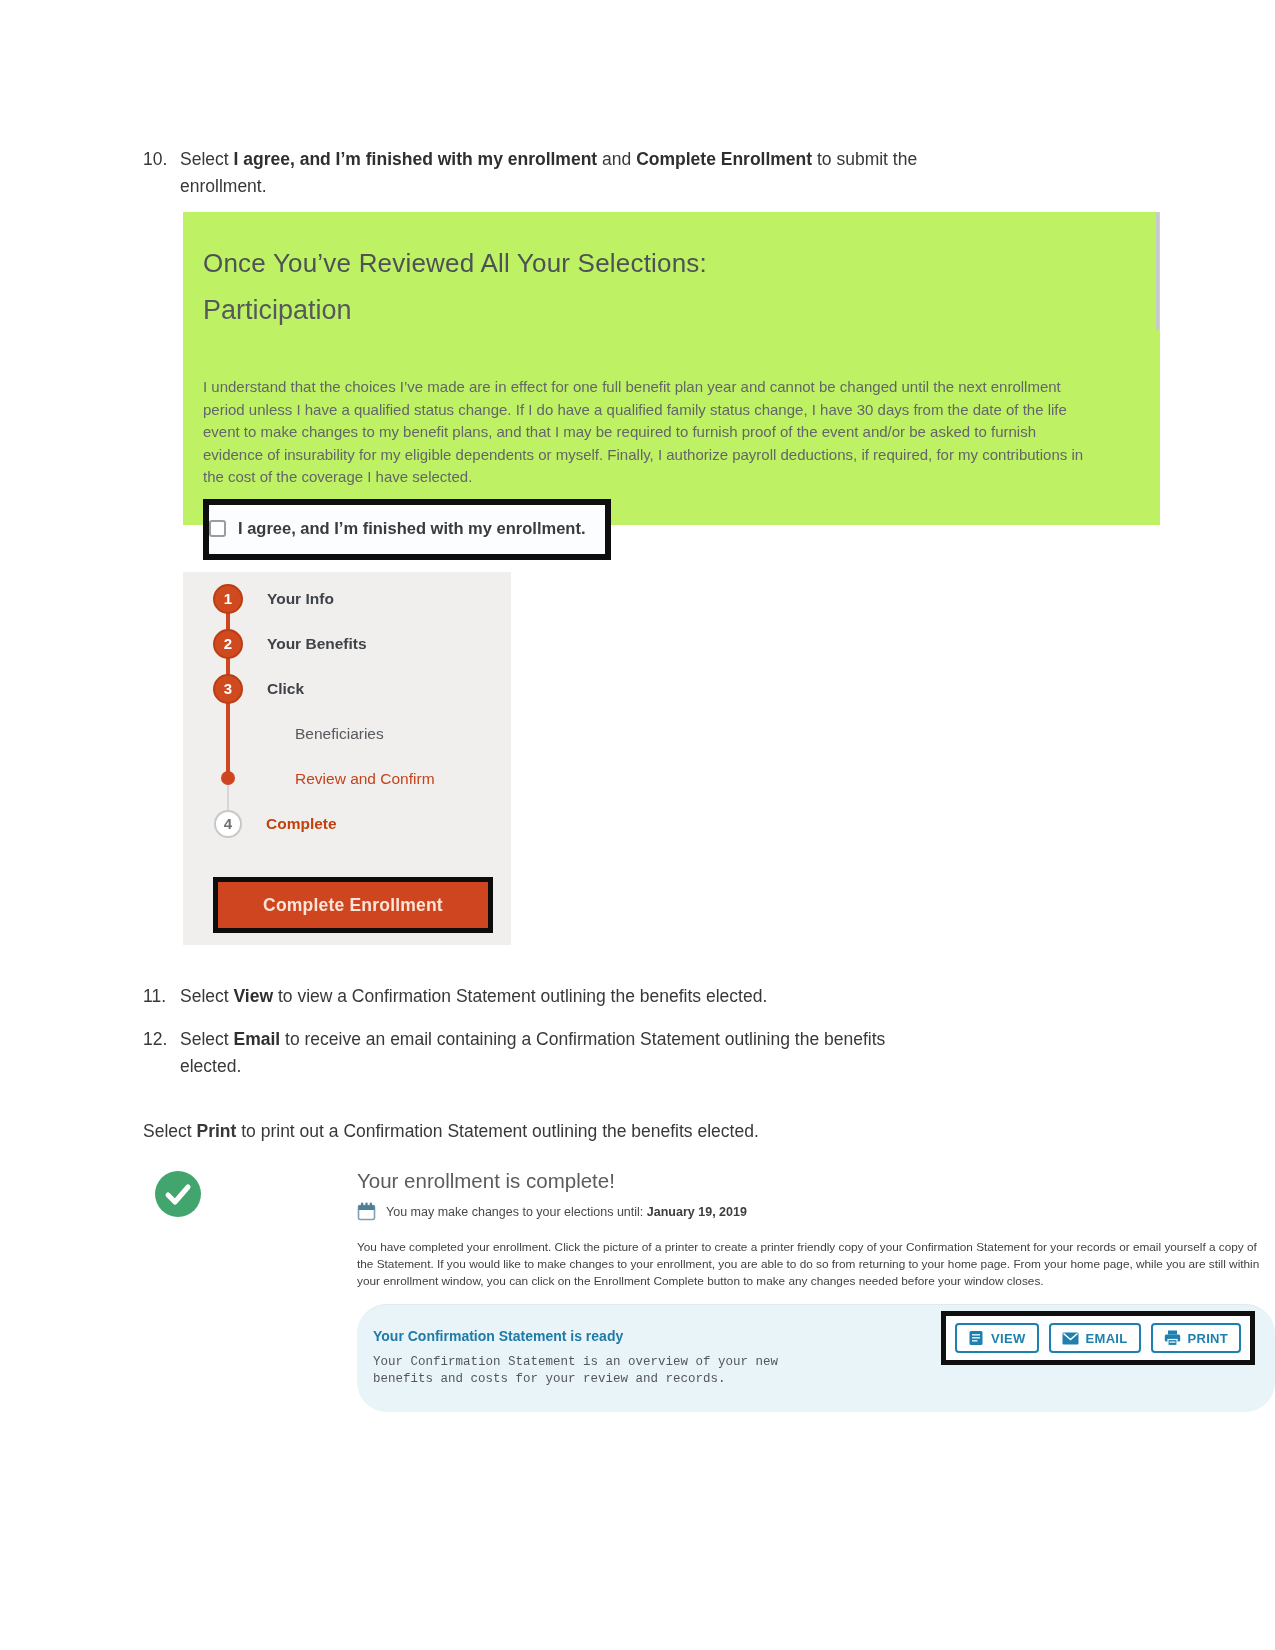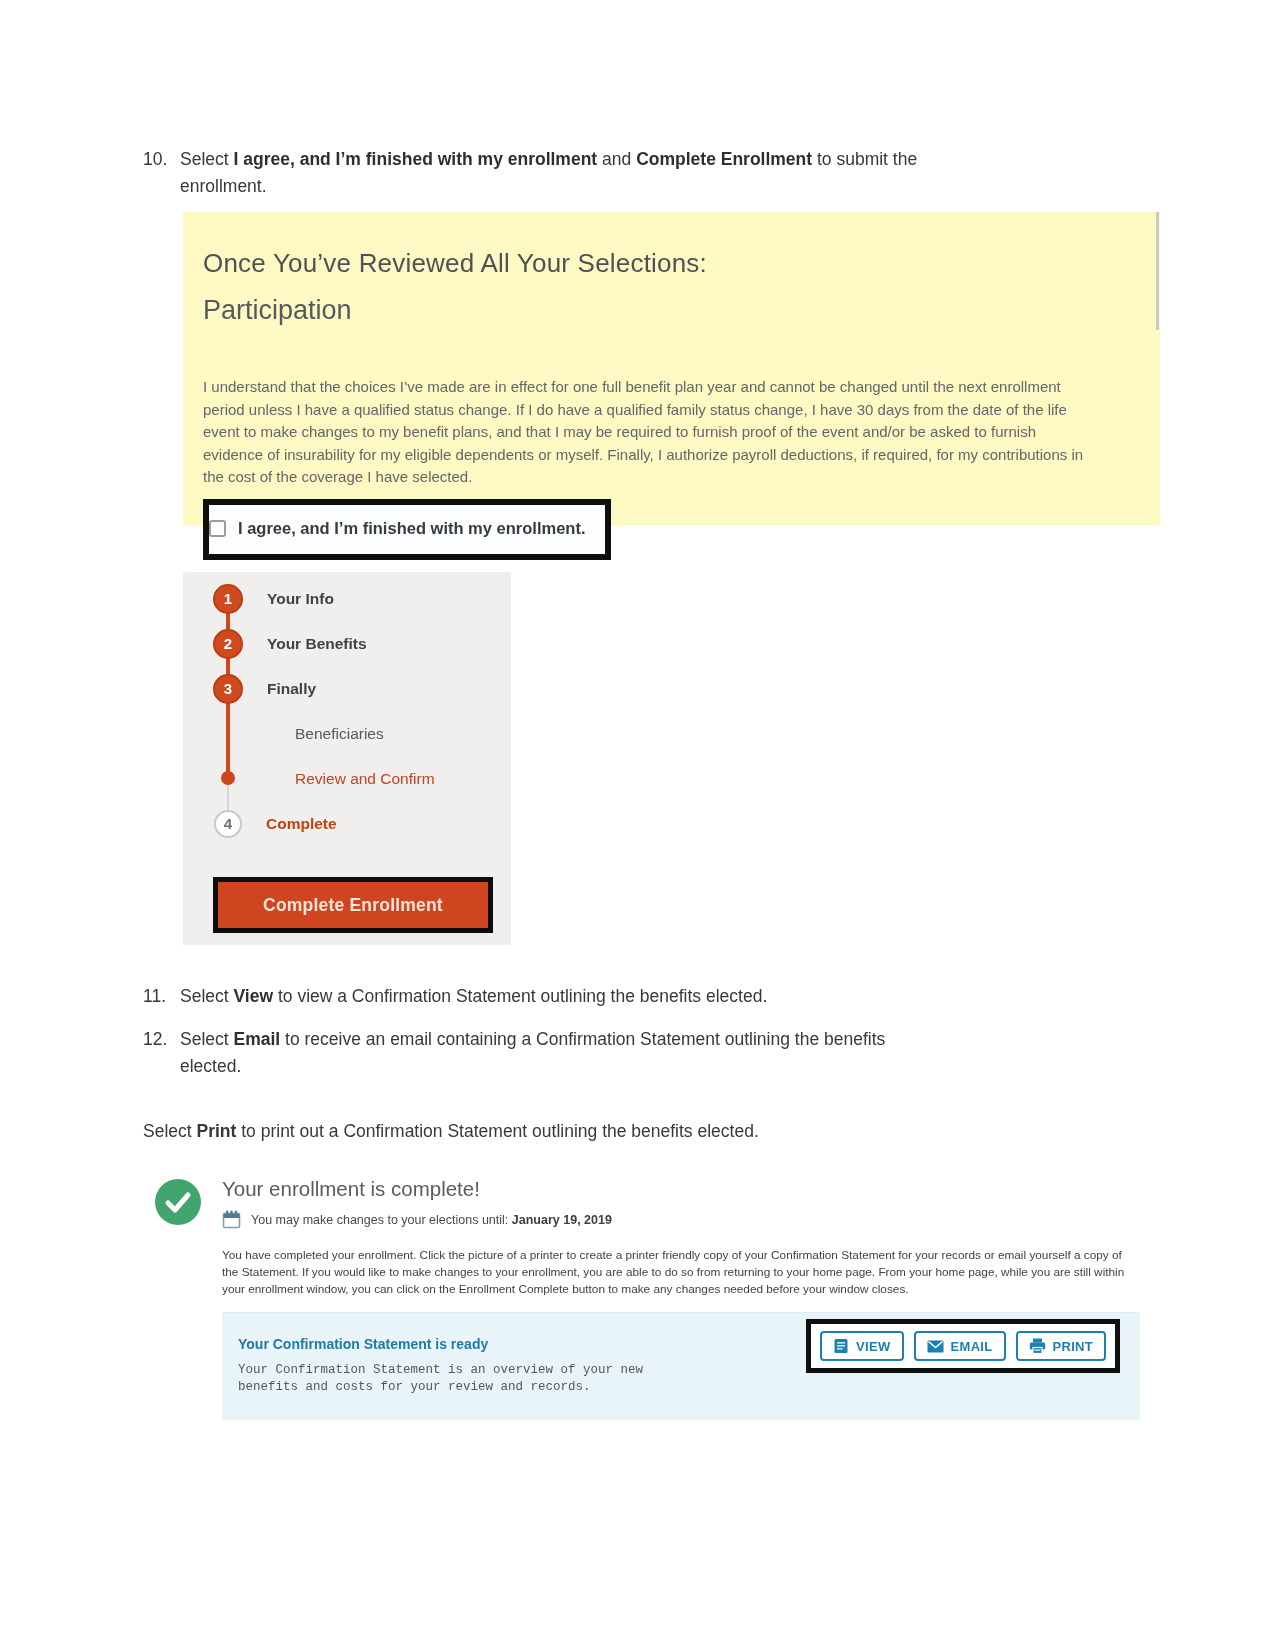--- a/index.html
+++ b/index.html
@@ -13,21 +13,21 @@
   
   .step{display:flex;margin-left:143px;font-size:17.5px;line-height:27px;color:#383838;}
   .step .num{width:37px;flex:none;}
   .step .body{width:760px;}
   .step b{font-weight:bold;color:#2f2f2f;}
   .plain-step{margin-left:143px;font-size:17.5px;line-height:27px;color:#383838;width:860px;}
 
   
   .review-panel{
     margin:12px 0 0 183px;width:977px;height:313px;box-sizing:border-box;
-    background:#fef9c3;padding:36px 0 0 20px;position:relative;
+    background:#bef264;padding:36px 0 0 20px;position:relative;
   }
   .panel-scrollbar{position:absolute;top:0;right:1px;width:3px;height:118px;background:#c7cbce;}
   .rv-title{font-size:26px;color:#4e5256;font-weight:400;letter-spacing:.2px;}
   .rv-sub{font-size:27px;color:#55595d;font-weight:400;margin-top:16px;}
   .rv-text{margin-top:50px;width:897px;font-size:15px;line-height:22.5px;color:#63666a;}
   .agree-frame{
     display:inline-flex;align-items:center;gap:12px;margin-top:10px;
     border:6px solid #0e0e0e;background:#fbfdfe;padding:14px 20px 16px 0;
   }
   .checkbox{width:17px;height:17px;border:2px solid #979da2;border-radius:3px;background:#ffffff;flex:none;box-sizing:border-box;}
@@ -57,31 +57,31 @@
   .ce-btn{
     height:46px;display:flex;align-items:center;justify-content:center;cursor:pointer;
     background:#cf4520;color:#fbe4d8;font-weight:bold;font-size:17.5px;letter-spacing:.2px;
   }
 
   .step-11{margin-top:38px;}
   .step-12{margin-top:16px;}
   .print-line{margin-top:38px;}
 
   
-  .completion{margin:32px 0 0 155px;display:flex;}
+  .completion{margin:24px 0 0 155px;display:flex;justify-content:space-between;}
   .check-badge{width:46px;height:46px;flex:none;margin-top:2px;}
   .comp-content{margin-left:21px;width:918px;}
   .comp-title{font-size:20.5px;color:#595c5f;font-weight:400;}
   .deadline-row{display:flex;align-items:center;gap:10px;margin-top:9px;}
   .deadline-text{font-size:12.5px;color:#474a4d;}
   .deadline-text b{color:#3c3f42;}
   .comp-body{margin-top:18px;font-size:11.8px;line-height:17px;color:#3f4245;}
   .statement-box{
     margin-top:14px;position:relative;box-sizing:border-box;width:918px;min-height:96px;
-    background:#e9f4f9;border-top:1px solid #dcebf1;padding:23px 24px 24px 16px;
+    background:#e9f4f9;border-top:1px solid #dcebf1;padding:23px 24px 24px 16px;border-radius:30px;
   }
   .stmt-title{color:#1e7aa7;font-weight:bold;font-size:14px;}
   .stmt-desc{margin-top:10px;font-size:12.5px;line-height:17px;color:#54575a;width:430px;font-family:Liberation Mono, monospace;}
   .btn-frame{
     position:absolute;top:6px;right:20px;display:flex;gap:10px;
     border:5px solid #0f0f0f;background:#fdfeff;padding:7px 9px;
   }
   .stmt-btn{
     display:flex;align-items:center;gap:7px;cursor:pointer;
     background:#ffffff;border:2px solid #1d80ae;border-radius:4px;
@@ -117,21 +117,21 @@
       <div class="srow">
         <span class="scircle">1</span>
         <span class="slabel">Your Info</span>
       </div>
       <div class="srow">
         <span class="scircle">2</span>
         <span class="slabel">Your Benefits</span>
       </div>
       <div class="srow">
         <span class="scircle">3</span>
-        <span class="slabel">Finally</span>
+        <span class="slabel">Click</span>
       </div>
       <div class="srow sub">
         <span class="slabel">Beneficiaries</span>
       </div>
       <div class="srow sub active">
         <span class="dot"></span>
         <span class="slabel">Review and Confirm</span>
       </div>
       <div class="srow">
         <span class="scircle todo">4</span>

